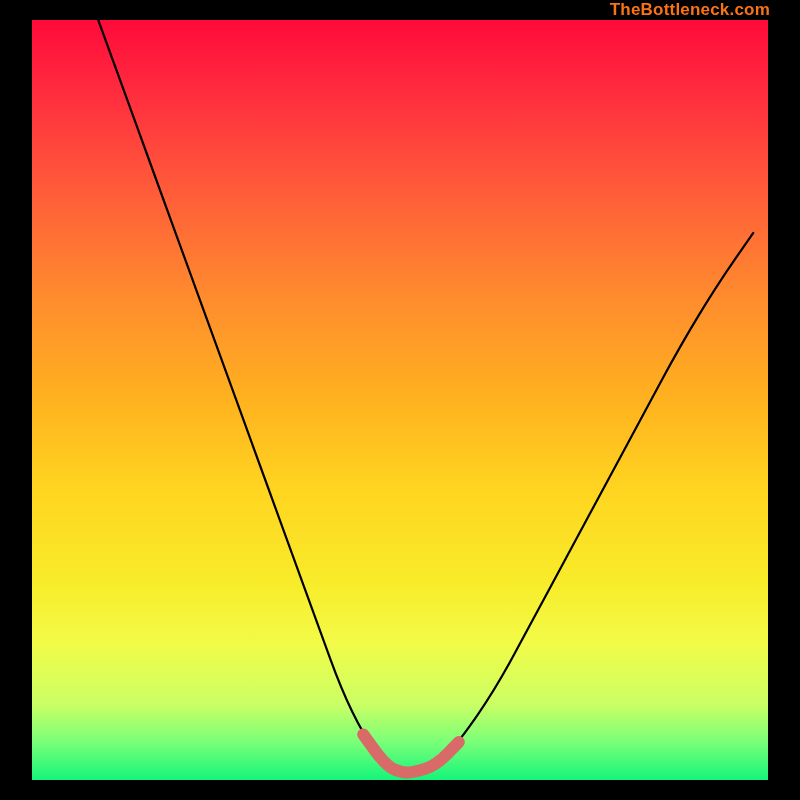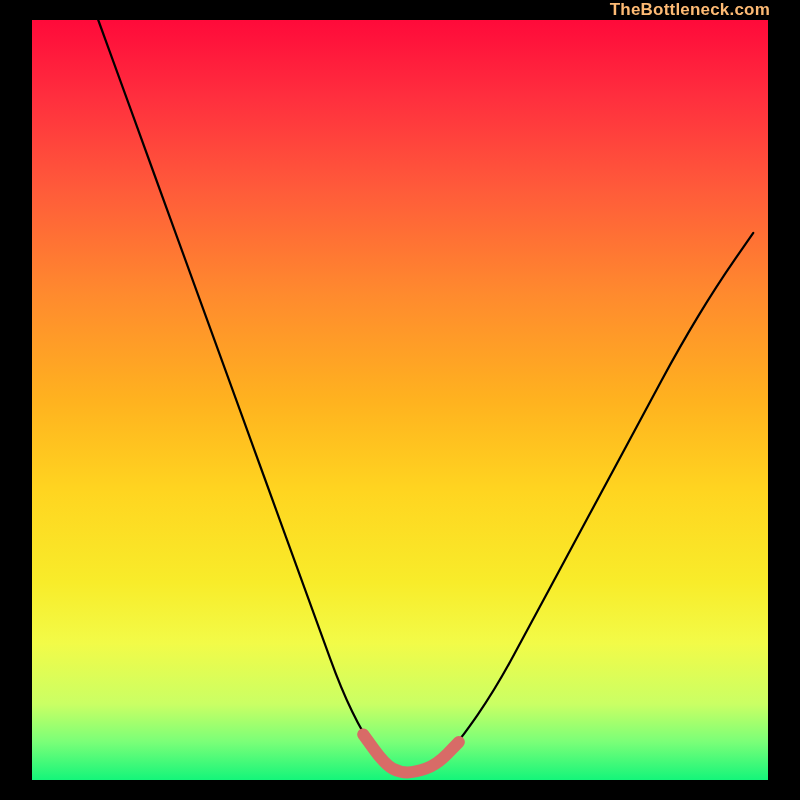--- a/index.html
+++ b/index.html
@@ -37,21 +37,21 @@
       #7aff78 95%,
       #14f57a 100%
     );
   }
   .attribution {
     position: absolute;
     top: 0;
     right: 30px;
     height: 20px;
     line-height: 20px;
-    color: #fdba74;
+    color: #f97316;
     font-size: 17px;
     font-weight: 600;
     letter-spacing: 0.2px;
     user-select: none;
   }
   svg.curve {
     position: absolute;
     top: 0; left: 0;
     width: 736px;
     height: 760px;

